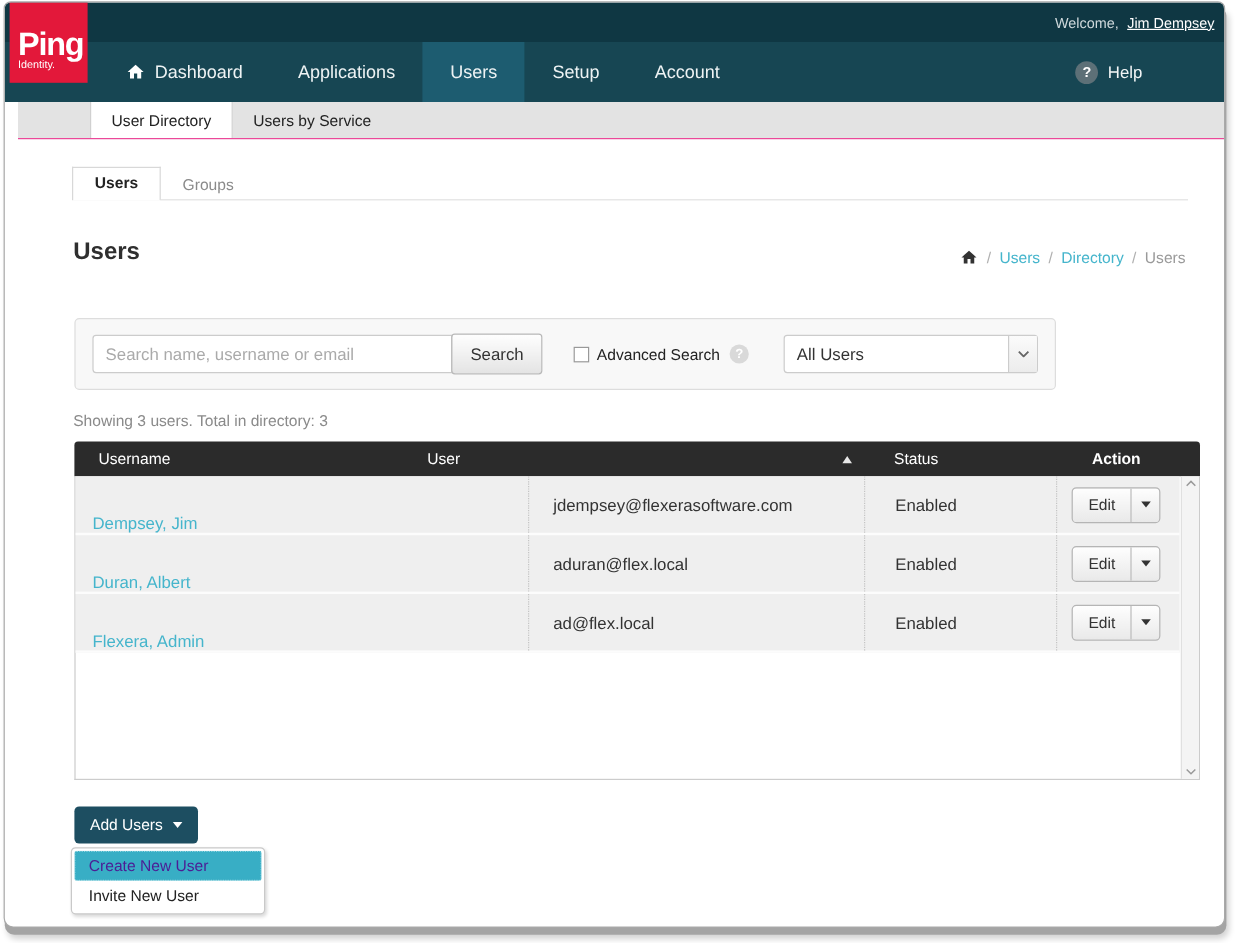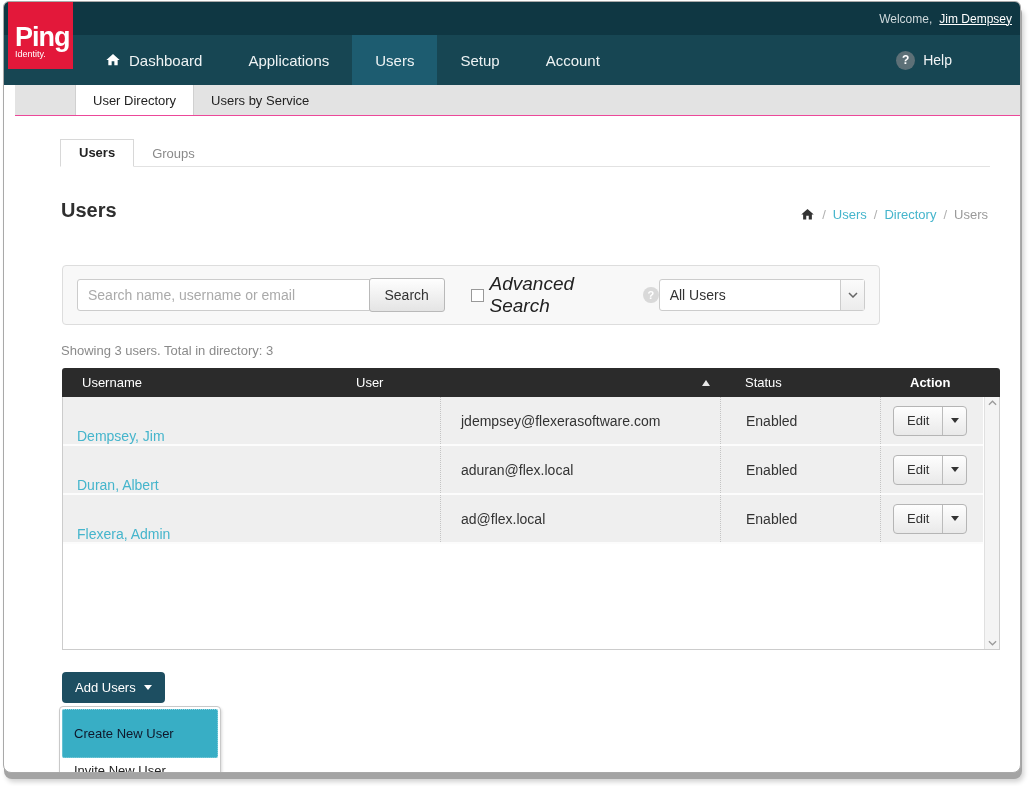--- a/index.html
+++ b/index.html
@@ -132,21 +132,21 @@
     background: linear-gradient(#fefefe, #e4e4e4);
     border: 1px solid #b9b9b9; border-radius: 3px;
     font-size: 14px; color: #333333; cursor: pointer;
     font-family: "Liberation Sans", sans-serif;
   }
   .adv-wrap { display: flex; align-items: center; margin-left: 26px; gap: 6px; }
   .adv-checkbox {
     width: 13px; height: 13px; background: #ffffff;
     border: 1px solid #999999; cursor: pointer;
   }
-  .adv-label { font-size: 19px; color: #222222; cursor: pointer; font-style: italic; }
+  .adv-label { font-size: 13px; color: #222222; cursor: pointer; }
   .q-badge {
     width: 16px; height: 16px; border-radius: 50%;
     background: #d9d9d9; color: #ffffff; font-size: 11px; font-weight: bold;
     display: flex; align-items: center; justify-content: center; margin-left: 2px;
   }
   .filter-select {
     margin-left: auto; width: 212px; height: 32px;
     background: #ffffff; border: 1px solid #cccccc; border-radius: 3px;
     display: flex; align-items: center; cursor: pointer;
   }
@@ -232,22 +232,22 @@
   .add-users-btn .caret-down { border-top-color: #ffffff; }
   .dropdown-menu {
     position: absolute; left: 55px; top: 704px; width: 162px;
     background: #ffffff; border: 1px solid #c9c9c9; border-radius: 4px;
     padding: 2px; box-shadow: 1px 2px 3px rgba(0,0,0,0.15);
   }
   .menu-item {
     font-size: 13px; padding: 5px 12px; cursor: pointer; border-radius: 2px;
   }
   .menu-item.highlighted {
-    background: #38aec5; color: #0f172a;
-    border: 1px dotted #8fd4e0; padding: 16px 11px;
+    background: #38aec5; color: #4c1d95;
+    border: 1px dotted #8fd4e0; padding: 4px 11px;
   }
   .menu-item.normal { color: #222222; }
 </style>
 </head>
 <body>
 
 <div class="frame">
 
   <div class="topbar">
     <span class="welcome">Welcome,</span>

